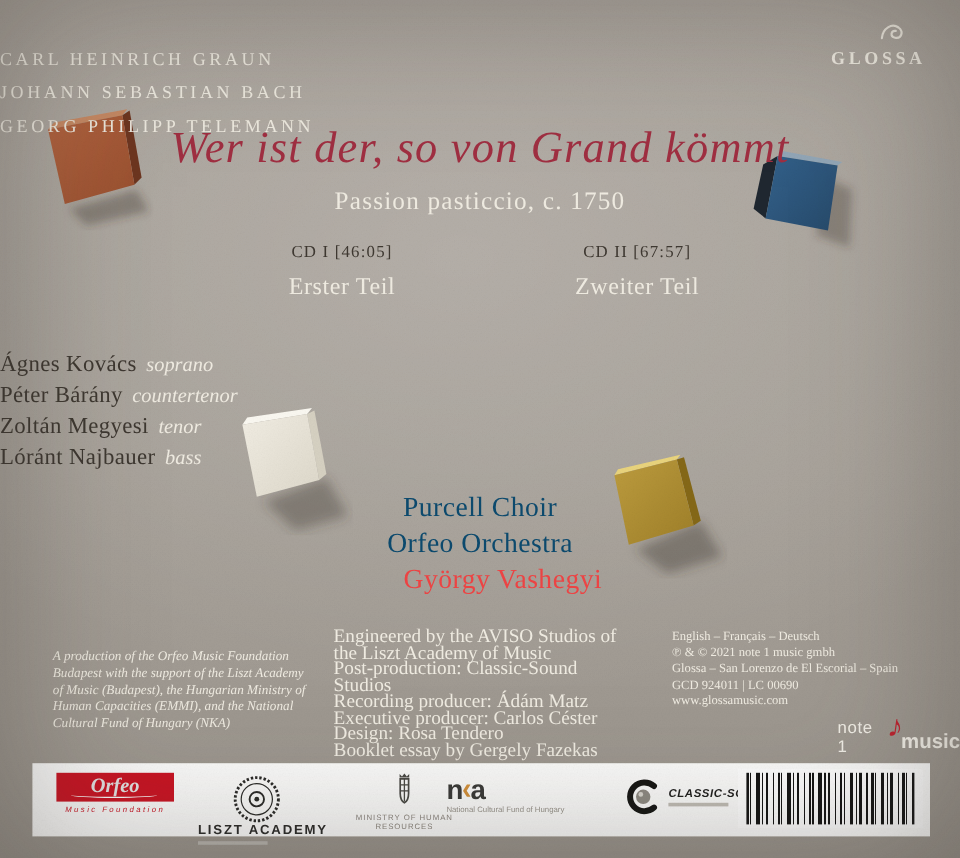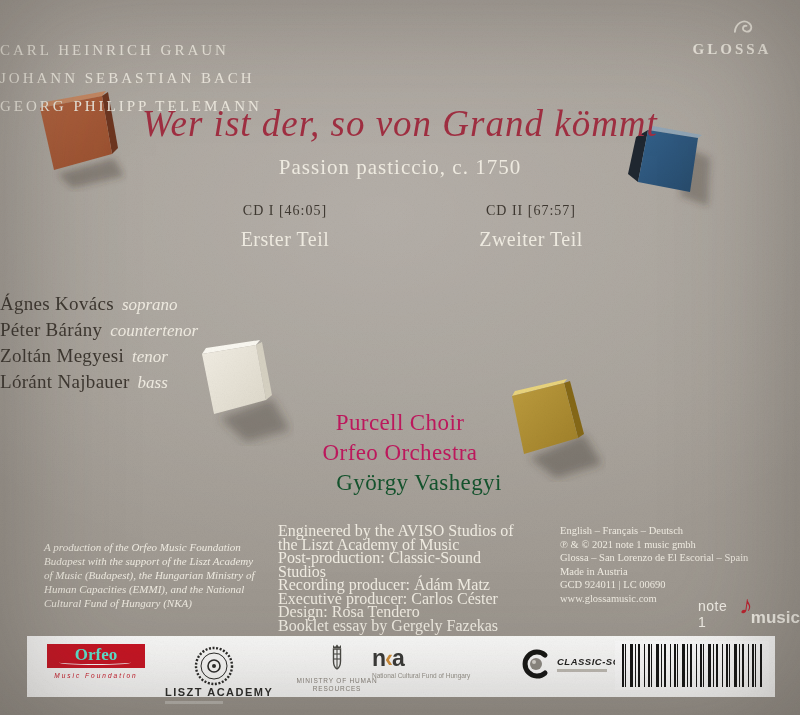--- a/index.html
+++ b/index.html
@@ -30,22 +30,22 @@
   .disc-1{left:160px;} .disc-2{left:406px;}
   .disc .lbl{font-size:14px;letter-spacing:1px;color:#3e3831;font-variant:small-caps;}
   .disc .part{margin-top:9px;font-size:20px;letter-spacing:.5px;color:#f0ece2;}
 
   .soloists{position:absolute;top:291px;left:0;width:796px;z-index:3;}
   .soloists .row{line-height:25px;}
   .s-name{font-size:19px;color:#3e3831;letter-spacing:.3px;}
   .s-voice{font-size:17px;font-style:italic;color:#f0ece2;margin-left:4px;}
 
   .ensembles{position:absolute;top:408px;left:0;width:800px;text-align:center;z-index:3;}
-  .ensembles div{font-size:23px;line-height:30px;color:#be185d;letter-spacing:.4px;}
-  .ensembles .conductor{color:#14532d;padding-left:38px;}
+  .ensembles div{font-size:23px;line-height:30px;color:#0c4a6e;letter-spacing:.4px;}
+  .ensembles .conductor{color:#ef4444;padding-left:38px;}
 
   
   .cube{position:absolute;z-index:2;}
   .cube-terracotta{left:24px;top:86px;}
   .cube-blue{left:622px;top:124px;}
   .cube-white{left:184px;top:338px;}
   .cube-gold{left:498px;top:376px;}
 
   
   .credits{position:absolute;top:524px;color:#f1ede3;z-index:3;}
@@ -60,22 +60,22 @@
   .note1 .n1{font-size:14px;font-weight:normal;letter-spacing:.5px;margin-top:4px;}
   .note1 .glyph{font-size:26px;line-height:22px;color:#c0222f;font-weight:bold;margin:0 0 0 2px;transform:rotate(8deg);}
   .note1 .mu{font-size:17px;font-weight:bold;margin:14px 0 0 -2px;}
 
   
   .strip{position:absolute;left:27px;top:636px;width:748px;height:61px;background:#fcfcfb;z-index:5;}
   .strip *{font-family:"Liberation Sans", sans-serif;}
 
   .orfeo{position:absolute;left:14px;top:8px;width:110px;text-align:center;}
   .orfeo .box{width:98px;height:24px;background:#cb1423;margin:0 auto;position:relative;}
-  .orfeo .script{font-family:"Liberation Serif",serif;font-weight:bold;
-    color:#5eead4;font-size:17px;line-height:22px;display:block;}
+  .orfeo .script{font-family:"Liberation Serif",serif;font-style:italic;font-weight:bold;
+    color:#e5e5e5;font-size:17px;line-height:22px;display:block;}
   .orfeo .swash{position:absolute;left:12px;bottom:3px;width:72px;height:4px;
     border-bottom:1.4px solid #fff;border-radius:50%;}
   .orfeo .sub{margin-top:4px;font-size:6.5px;font-style:italic;letter-spacing:2px;color:#cb1423;}
 
   .liszt{position:absolute;left:128px;top:10px;display:flex;align-items:center;flex-direction:column;}
   .liszt .text{margin-left:10px;}
   .liszt .name{font-size:11px;font-weight:bold;letter-spacing:1.5px;color:#2c2c2a;}
   .liszt .bar{margin-top:3px;width:58px;height:3px;background:#b9b5ae;}
 
   .ministry{position:absolute;left:262px;top:7px;width:96px;text-align:center;}
@@ -234,21 +234,20 @@
   <div>Recording producer: Ádám Matz</div>
   <div>Executive producer: Carlos Céster</div>
   <div>Design: Rosa Tendero</div>
   <div>Booklet essay by Gergely Fazekas</div>
 </div>
 
 <div class="credits credits-right">
   <div>English – Français – Deutsch</div>
   <div>℗ &amp; © 2021 note 1 music gmbh</div>
   <div>Glossa – San Lorenzo de El Escorial – Spain</div>
-  <div>Made in Austria</div>
   <div>GCD 924011 | LC 00690</div>
   <div>www.glossamusic.com</div>
 </div>
 
 <div class="note1">
   <span class="n1">note 1</span>
   <span class="glyph">♪</span>
   <span class="mu">music</span>
 </div>
 

